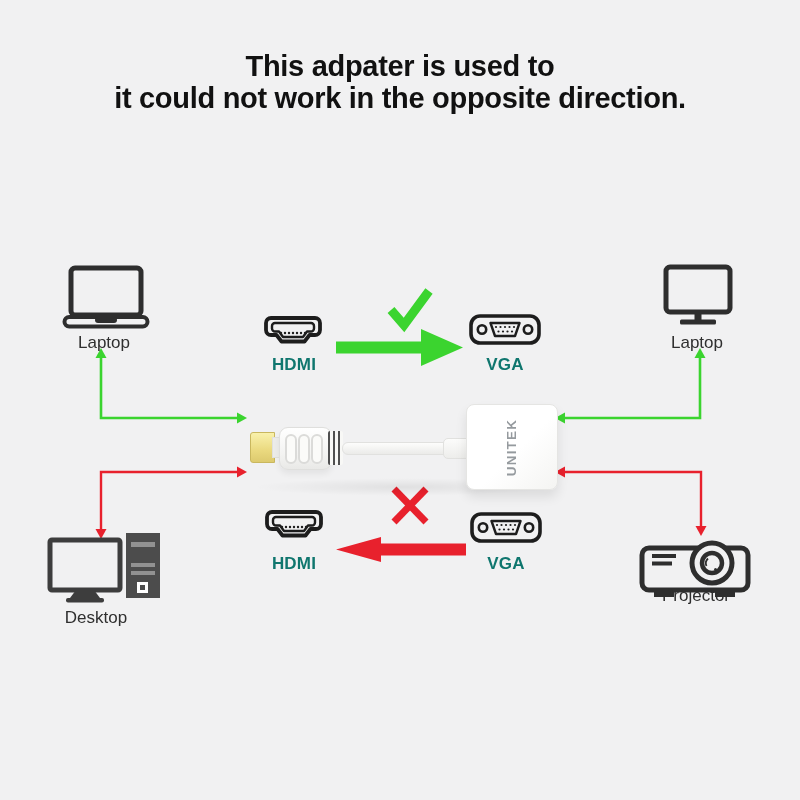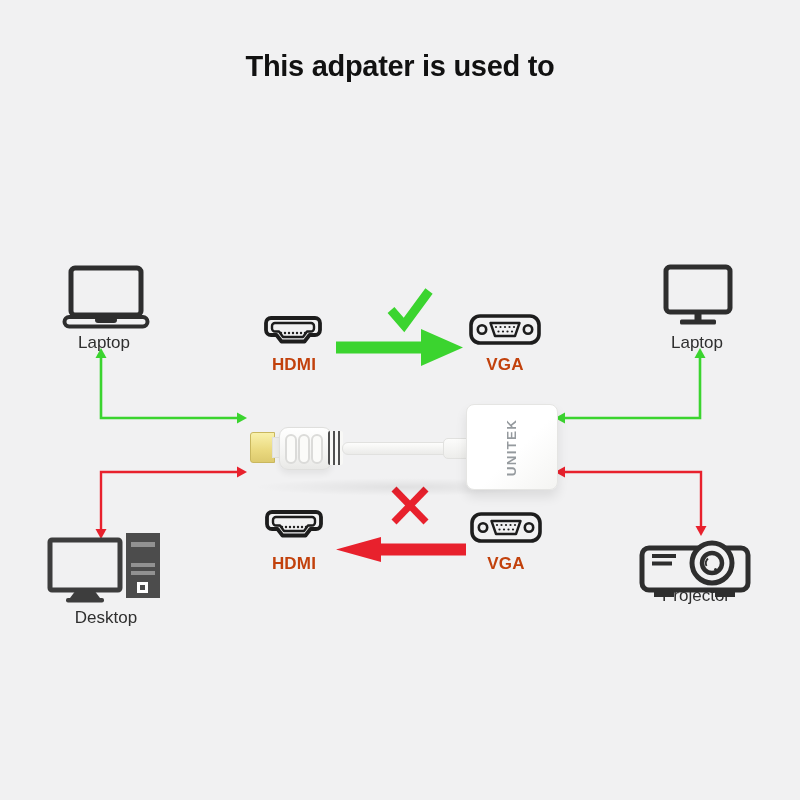--- a/index.html
+++ b/index.html
@@ -4,21 +4,21 @@
 <style>
   html,body{margin:0;padding:0;}
   body{font-family:"Liberation Sans", sans-serif;}
   .canvas{position:relative;width:800px;height:800px;background:#f1f1f2;overflow:hidden;}
   .abs{position:absolute;}
   .title{position:absolute;top:50px;left:0;width:800px;text-align:center;
          font-size:29px;line-height:32px;font-weight:700;color:#111;letter-spacing:-0.3px;}
   .devlabel{position:absolute;transform:translateX(-50%);font-size:17px;font-weight:400;
             color:#2f2f2f;white-space:nowrap;}
   .portlabel{position:absolute;transform:translateX(-50%);font-size:17px;font-weight:700;
-             color:#c2410c;white-space:nowrap;letter-spacing:0.2px;}
+             color:#0f766e;white-space:nowrap;letter-spacing:0.2px;}
   svg{display:block;}
   
   .photo-shadow{left:252px;top:478px;width:304px;height:18px;
     background:radial-gradient(ellipse at center, rgba(0,0,0,0.07), rgba(0,0,0,0) 70%);}
   .gold-tip{left:250px;top:432px;width:23px;height:29px;
     background:linear-gradient(180deg,#f9f1ab,#ead97f 60%,#ddca6e);
     border:1px solid #c9b75e;border-radius:3px 0 0 3px;}
   .plug-neck{left:272px;top:437px;width:8px;height:19px;background:#ececea;border:1px solid #e0e0de;}
   .plug-body{left:279px;top:427px;width:51px;height:41px;
     background:linear-gradient(180deg,#ffffff,#f3f3f1 65%,#e9e9e7);
@@ -38,20 +38,21 @@
   .brand{color:#959a9e;font-size:13.5px;font-weight:700;letter-spacing:1.2px;
     transform:rotate(-90deg);white-space:nowrap;}
 </style>
 </head>
 <body>
 
 <div class="canvas">
 
   <div class="title">
     <div>This adpater is used to</div>
+    <div>it could not work in the opposite direction.</div>
   </div>
 
   <svg class="abs" style="left:0;top:0" width="800" height="800" viewBox="0 0 800 800">
 
     <g fill="#3bd42f" stroke="#3bd42f">
       <polyline points="101,356 101,418 240,418" fill="none" stroke-width="2.6"></polyline>
       <polygon points="101,348 95.5,358 106.5,358" stroke="none"></polygon>
       <polygon points="247,418 237,412.5 237,423.5" stroke="none"></polygon>
     </g>
 
@@ -186,21 +187,21 @@
     <rect x="6" y="14" width="70" height="50" rx="2" fill="none" stroke="#3d3d3d" stroke-width="5"></rect>
     <path d="M32 64 L50 64 L56 72 L26 72 Z" fill="#3d3d3d"></path>
     <rect x="22" y="72" width="38" height="4.5" rx="2" fill="#3d3d3d"></rect>
     <rect x="82" y="7" width="34" height="65" fill="#4c4c4c"></rect>
     <rect x="87" y="16" width="24" height="5" fill="#919191"></rect>
     <rect x="87" y="37" width="24" height="4" fill="#919191"></rect>
     <rect x="87" y="45" width="24" height="4" fill="#919191"></rect>
     <rect x="93" y="56" width="11" height="11" fill="#ffffff"></rect>
     <rect x="96" y="59" width="5" height="5" fill="#4c4c4c"></rect>
   </svg>
-  <div class="devlabel" style="left:106px;top:608px">Desktop</div>
+  <div class="devlabel" style="left:96px;top:608px">Desktop</div>
 
   <svg class="abs" style="left:638px;top:532px" width="116" height="68" viewBox="0 0 116 68" stroke="#2e2e2e" fill="none">
     <rect x="4" y="16" width="106" height="42" rx="7" stroke-width="5"></rect>
     <circle cx="74" cy="31" r="20" fill="#f1f1f2" stroke-width="5"></circle>
     <circle cx="74" cy="31" r="10" stroke-width="4.5"></circle>
     <path d="M70 26.5 a6.5 6.5 0 0 0 -1.5 7.5" stroke-width="1.8"></path>
     <circle cx="77.5" cy="37.5" r="1.5" fill="#2e2e2e" stroke="none"></circle>
     <rect x="14" y="22" width="24" height="4" fill="#2e2e2e" stroke="none"></rect>
     <rect x="14" y="29.5" width="20" height="4" fill="#2e2e2e" stroke="none"></rect>
     <rect x="16" y="60" width="20" height="5" fill="#2e2e2e" stroke="none"></rect>

